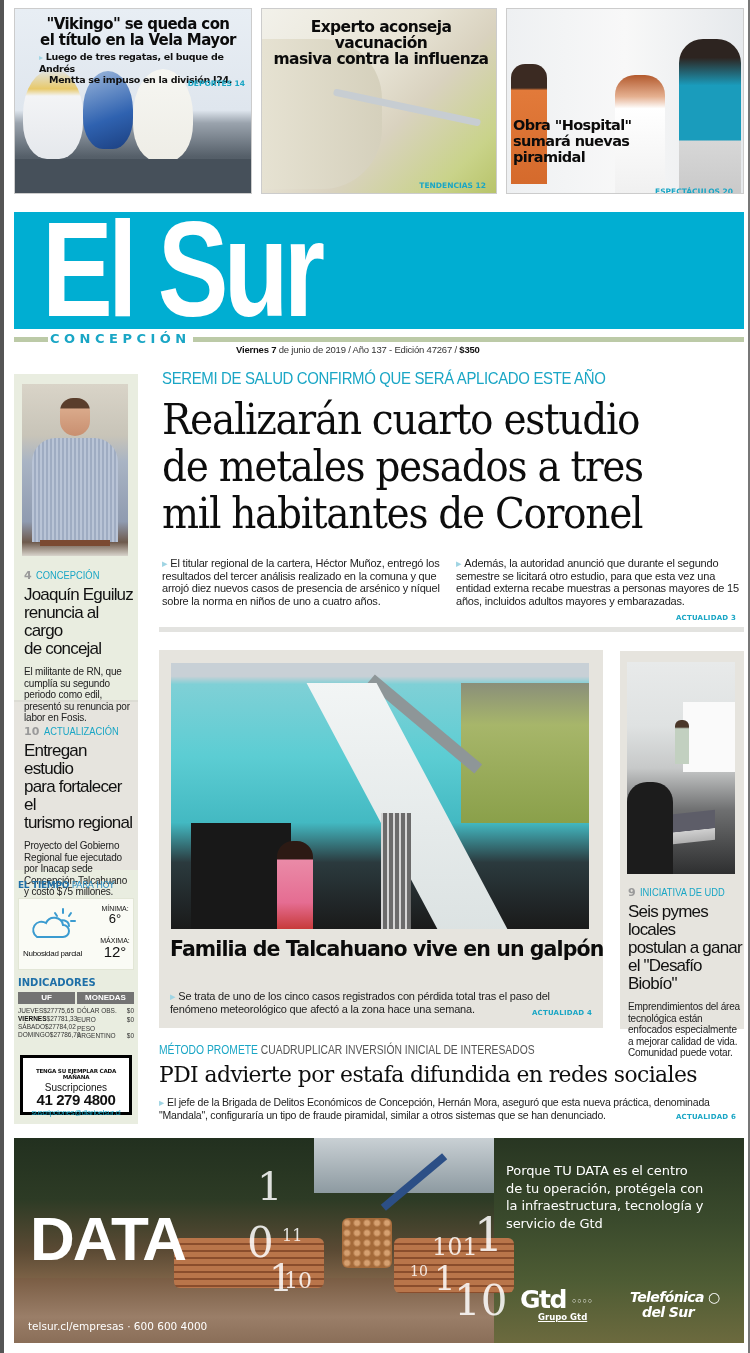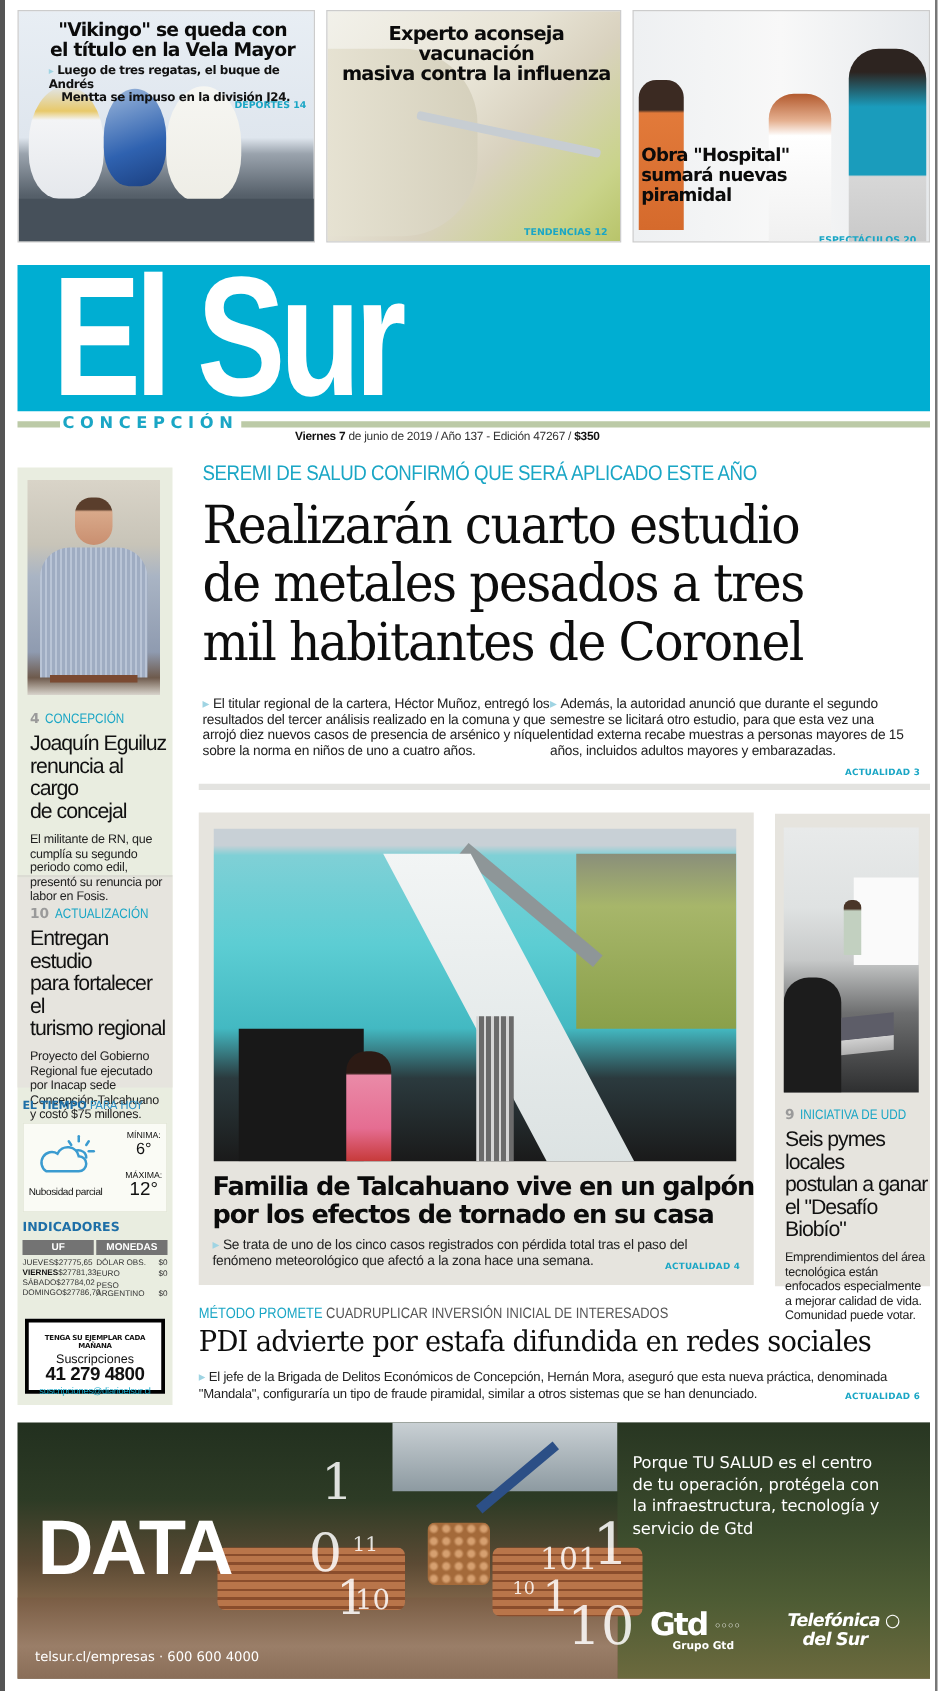--- a/index.html
+++ b/index.html
@@ -215,37 +215,36 @@
   <div style="font-family:'Liberation Sans',sans-serif;font-size:7.5px;color:#1aa6c5;margin-top:1px;letter-spacing:-0.2px;">suscripciones@diarioelsur.cl</div>
 </div>
 
 <div class="abs kicker" style="left:158px;top:369px;">SEREMI DE SALUD CONFIRMÓ QUE SERÁ APLICADO ESTE AÑO</div>
 <div class="abs" style="left:158px;top:396px;">
   <div class="lead-title">Realizarán cuarto estudio</div>
   <div class="lead-title">de metales pesados a tres</div>
   <div class="lead-title">mil habitantes de Coronel</div>
 </div>
 <div class="abs body-txt" style="left:158px;top:557px;width:285px;"><span class="arr">▸</span><span>El titular regional de la cartera, Héctor Muñoz, entregó los resultados del tercer análisis realizado en la comuna y que arrojó diez nuevos casos de presencia de arsénico y níquel sobre la norma en niños de uno a cuatro años.</span></div>
-<div class="abs body-txt" style="left:436px;top:557px;width:285px;"><span class="arr">▸</span><span>Además, la autoridad anunció que durante el segundo semestre se licitará otro estudio, para que esta vez una entidad externa recabe muestras a personas mayores de 15 años, incluidos adultos mayores y embarazadas.</span></div>
+<div class="abs body-txt" style="left:452px;top:557px;width:285px;"><span class="arr">▸</span><span>Además, la autoridad anunció que durante el segundo semestre se licitará otro estudio, para que esta vez una entidad externa recabe muestras a personas mayores de 15 años, incluidos adultos mayores y embarazadas.</span></div>
 <div class="abs ref" style="right:12px;top:614px;">ACTUALIDAD 3</div>
 <div class="abs divider" style="left:155px;top:627px;width:585px;"></div>
 
 <div class="abs photo-box"></div>
 <div class="abs photo-img">
   <div class="abs" style="left:290px;top:20px;width:128px;height:140px;background:linear-gradient(180deg,#8a8f7a 0%,#a7b66a 30%,#8aa04a 100%);"></div>
   <div class="abs" style="left:200px;top:10px;width:140px;height:12px;background:#8e9698;transform:rotate(40deg);transform-origin:left;"></div>
   <div class="abs" style="left:210px;top:20px;width:70px;height:280px;background:linear-gradient(180deg,#f2f5f5,#d9e0e0);transform:skewX(28deg);"></div>
   <div class="abs" style="left:210px;top:150px;width:30px;height:116px;background:repeating-linear-gradient(90deg,#d5d5d5 0 2px,#6b6b6b 2px 6px);"></div>
   <div class="abs" style="left:20px;top:160px;width:100px;height:106px;background:#181818;"></div>
   <div class="abs" style="left:106px;top:178px;width:36px;height:88px;border-radius:16px 16px 0 0;background:linear-gradient(180deg,#2c1a14 0%,#2c1a14 20%,#ea8aa7 22%,#e56d92 70%,#c73a3a 100%);"></div>
   <div class="abs" style="left:145px;top:170px;width:38px;height:96px;border-radius:16px 16px 0 0;background:linear-gradient(180deg,#221711 0%,#221711 18%,#c5a58c 20%,#c5a58c 28%,repeating-linear-gradient(90deg,#666 0 3px,#ddd 3px 5px) 30%,#1a1a1a 100%);"></div>
 </div>
 <div class="abs" style="left:166px;top:938px;">
   <div class="photo-title">Familia de Talcahuano vive en un galpón</div>
-  <div class="photo-title">por los efectos de tornado en su casa</div>
 </div>
 <div class="abs body-txt" style="left:166px;top:990px;width:420px;"><span class="arr">▸</span><span>Se trata de uno de los cinco casos registrados con pérdida total tras el paso del fenómeno meteorológico que afectó a la zona hace una semana.</span></div>
 <div class="abs ref" style="left:528px;top:1009px;">ACTUALIDAD 4</div>
 
 <div class="abs udd-box"></div>
 <div class="abs udd-img">
   <div class="abs" style="left:56px;top:40px;width:52px;height:70px;background:#fafafa;"></div>
   <div class="abs" style="left:48px;top:58px;width:14px;height:44px;border-radius:6px 6px 0 0;background:linear-gradient(180deg,#4a3628 0%,#4a3628 16%,#c2d0c0 20%,#c2d0c0 100%);"></div>
   <div class="abs" style="left:0;top:120px;width:46px;height:92px;border-radius:20px 20px 0 0;background:#1c1c1c;"></div>
   <div class="abs" style="left:46px;top:150px;width:42px;height:30px;background:linear-gradient(180deg,#5d5d68 0%,#5d5d68 60%,#cfcfcf 62%,#b0b0b0 100%);transform:skewY(-6deg);"></div>
@@ -283,29 +282,29 @@
   <span class="bin" style="left:268px;top:88px;font-size:16px;">11</span>
   <span class="bin" style="left:255px;top:118px;font-size:38px;">1</span>
   <span class="bin" style="left:270px;top:130px;font-size:22px;">10</span>
   <span class="bin" style="left:460px;top:70px;font-size:46px;">1</span>
   <span class="bin" style="left:418px;top:95px;font-size:24px;">101</span>
   <span class="bin" style="left:396px;top:125px;font-size:14px;">10</span>
   <span class="bin" style="left:420px;top:120px;font-size:34px;">1</span>
   <span class="bin" style="left:440px;top:138px;font-size:42px;">10</span>
 
   <div class="abs" style="left:492px;top:24px;font-family:'DejaVu Sans',sans-serif;font-size:13px;line-height:17.5px;color:#fff;letter-spacing:-0.1px;">
-    <div>Porque TU SALUD es el centro</div>
+    <div>Porque TU DATA es el centro</div>
     <div>de tu operación, protégela con</div>
     <div>la infraestructura, tecnología y</div>
     <div>servicio de Gtd</div>
   </div>
 
   <div class="abs" style="left:506px;top:150px;color:#fff;">
     <div style="font-family:'DejaVu Sans',sans-serif;font-weight:bold;font-size:25px;line-height:24px;letter-spacing:-1.5px;">Gtd</div>
-    <div style="font-family:'DejaVu Sans',sans-serif;font-weight:bold;font-size:8.5px;margin-left:18px;">Grupo Gtd</div>
+    <div style="font-family:'DejaVu Sans',sans-serif;font-weight:bold;font-size:8.5px;margin-left:18px;text-decoration:underline;">Grupo Gtd</div>
     <div class="abs" style="left:52px;top:9px;font-size:7px;letter-spacing:1px;">○○○○</div>
   </div>
   <div class="abs" style="left:616px;top:152px;color:#fff;font-family:'DejaVu Sans',sans-serif;font-style:italic;font-weight:bold;font-size:14px;line-height:15px;letter-spacing:-0.6px;">
     <div><span>Telefónica</span> <span style="font-style:normal;">○</span></div>
     <div style="padding-left:12px;">del Sur</div>
   </div>
 
   <div class="abs" style="left:14px;top:182px;font-family:'DejaVu Sans',sans-serif;font-size:10.5px;color:#fff;">telsur.cl/empresas · 600 600 4000</div>
 </div>
 

